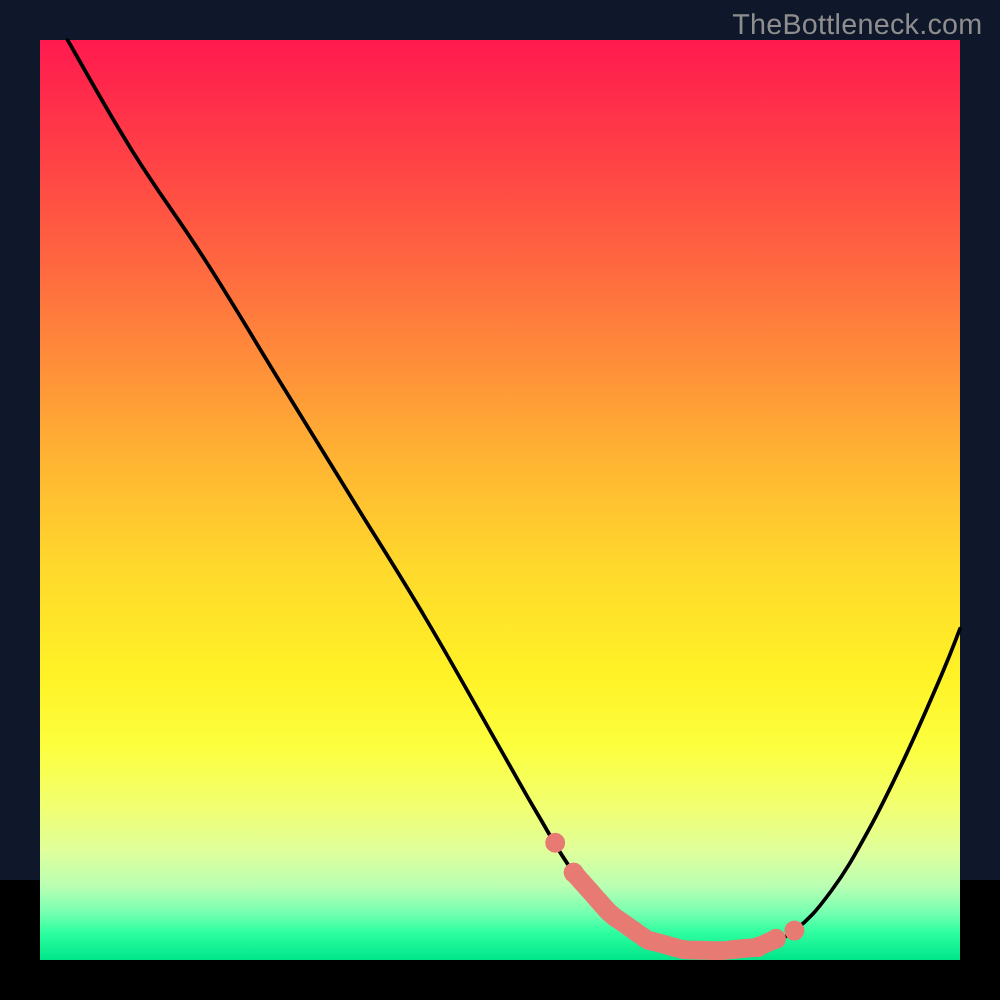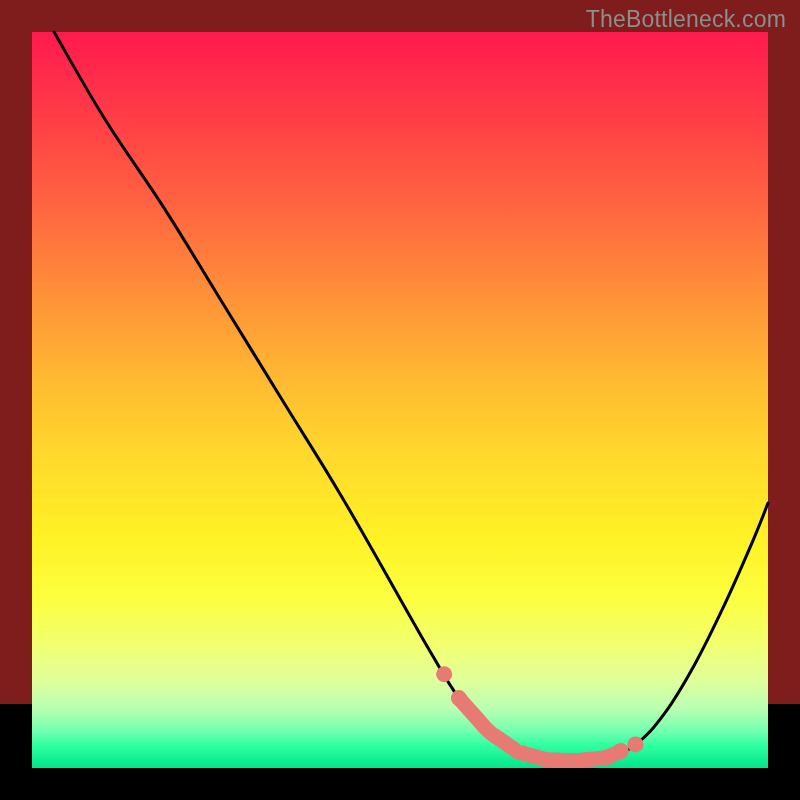--- a/index.html
+++ b/index.html
@@ -10,21 +10,21 @@
     background: #000;
     overflow: hidden;
     font-family: Arial, Helvetica, sans-serif;
   }
   .frame {
     position: absolute;
     top: 0;
     left: 0;
     width: 800px;
     height: 704px;
-    background: #7f1d1d;
+    background: #0f172a;
   }
   .plot {
     position: absolute;
     top: 32px;
     left: 32px;
     width: 736px;
     height: 736px;
     
     background: linear-gradient(to bottom,
       #ff1a4f 0%,

